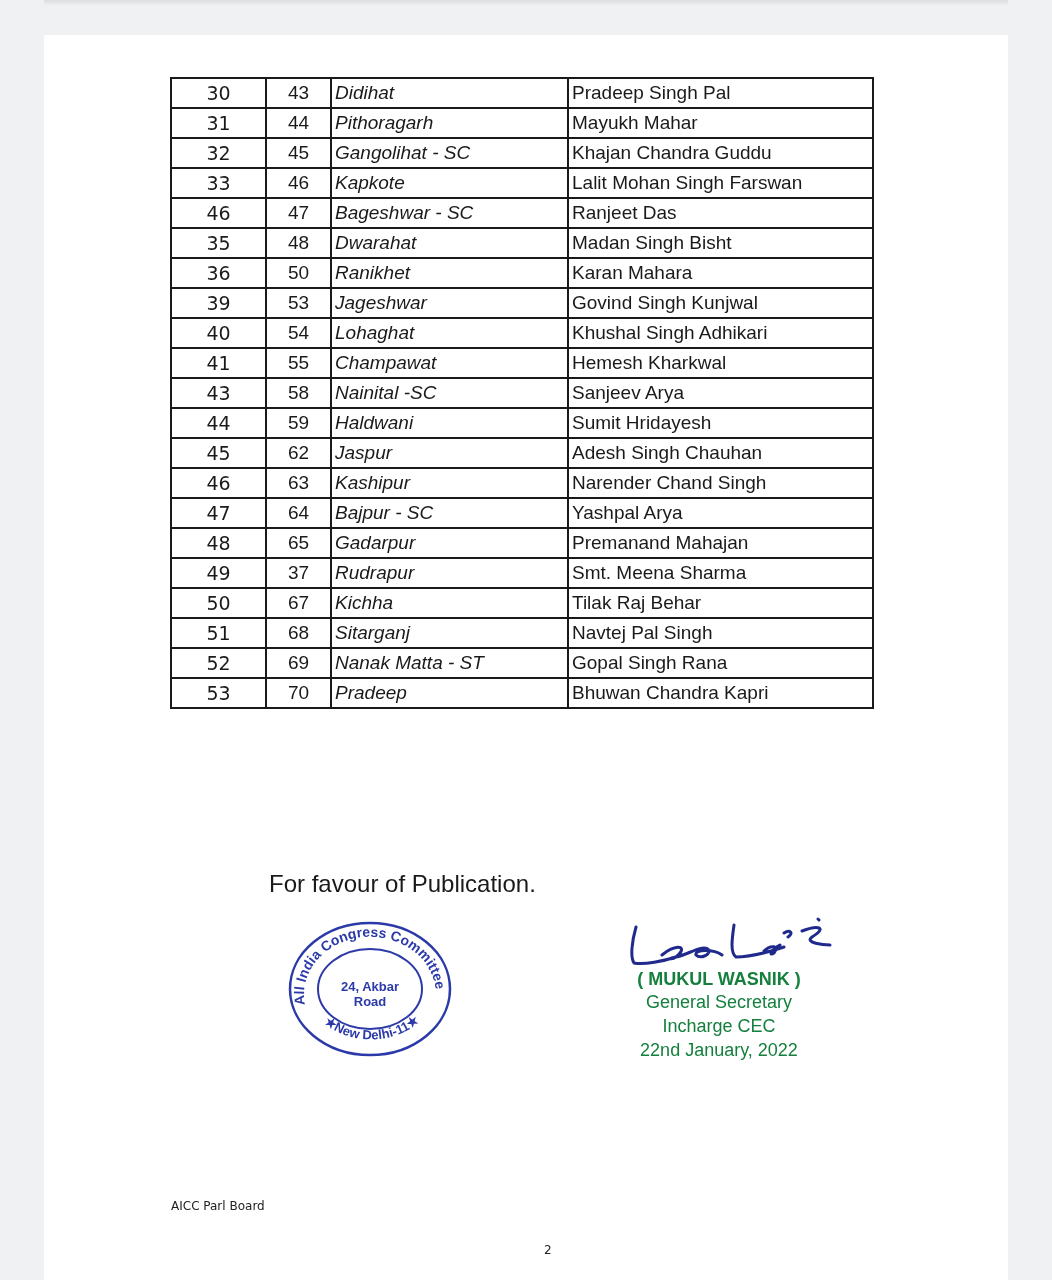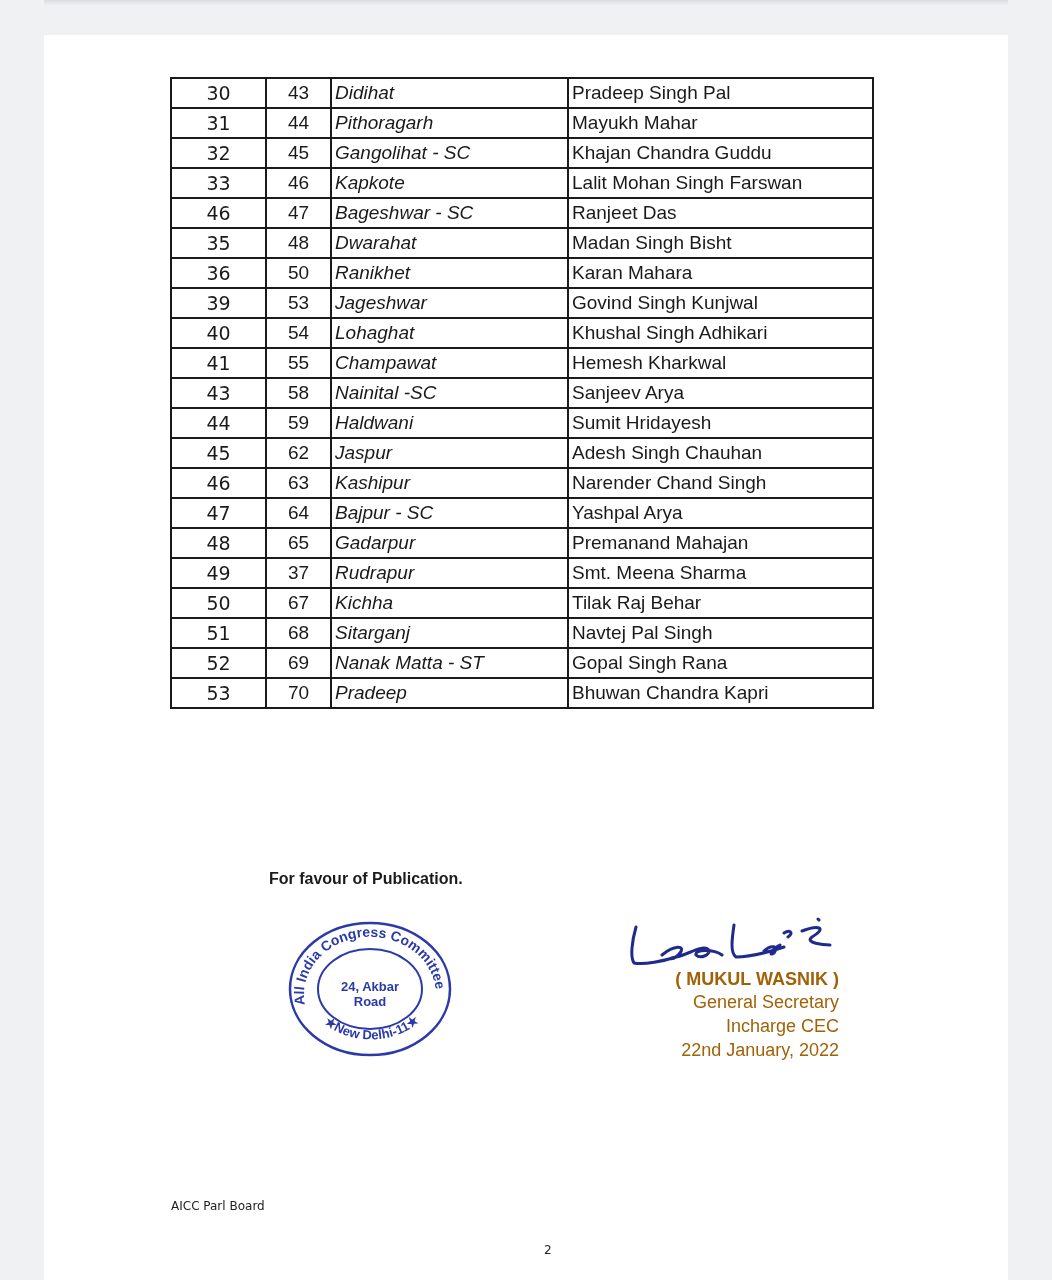--- a/index.html
+++ b/index.html
@@ -30,28 +30,28 @@
     font-size:19px;
     line-height:28px;
     white-space:nowrap;
   }
   td.c-sno { width:93px; text-align:center; font-size:14px; font-family:"DejaVu Sans", sans-serif; color:#222; }
   td.c-acno { width:63px; text-align:center; }
   td.c-ac { width:232px; padding-left:3px !important;font-style:italic; }
   td.c-cand { padding-left:3px !important; }
   .pub-note {
     position:absolute; left:225px; top:835px;
-    font-weight:bold; font-size:16px; color:#1a1a1a;
+    font-weight:normal; font-size:24px; color:#1a1a1a;
   }
   .seal {
     position:absolute; left:240px; top:882px; width:172px; height:140px;
   }
   .sig-block {
     position:absolute; left:555px; top:870px; width:240px;
-    text-align:right; color:#a16207;
+    text-align:center; color:#15803d;
   }
   .signature { display:block; margin:0 auto; }
   .sig-name { font-weight:bold; font-size:18px; margin-top:-8px; }
   .sig-line { font-size:18px; line-height:24px; }
   .footer-left {
     position:absolute; left:127px; top:1164px;
     font-size:12px; font-family:"DejaVu Sans", sans-serif; color:#222;
   }
   .footer-page {
     position:absolute; left:500px; top:1208px;

